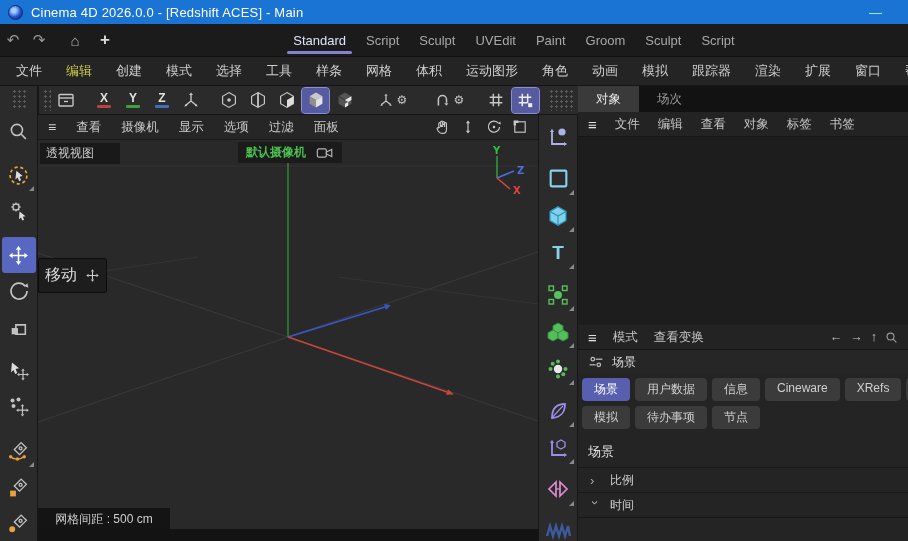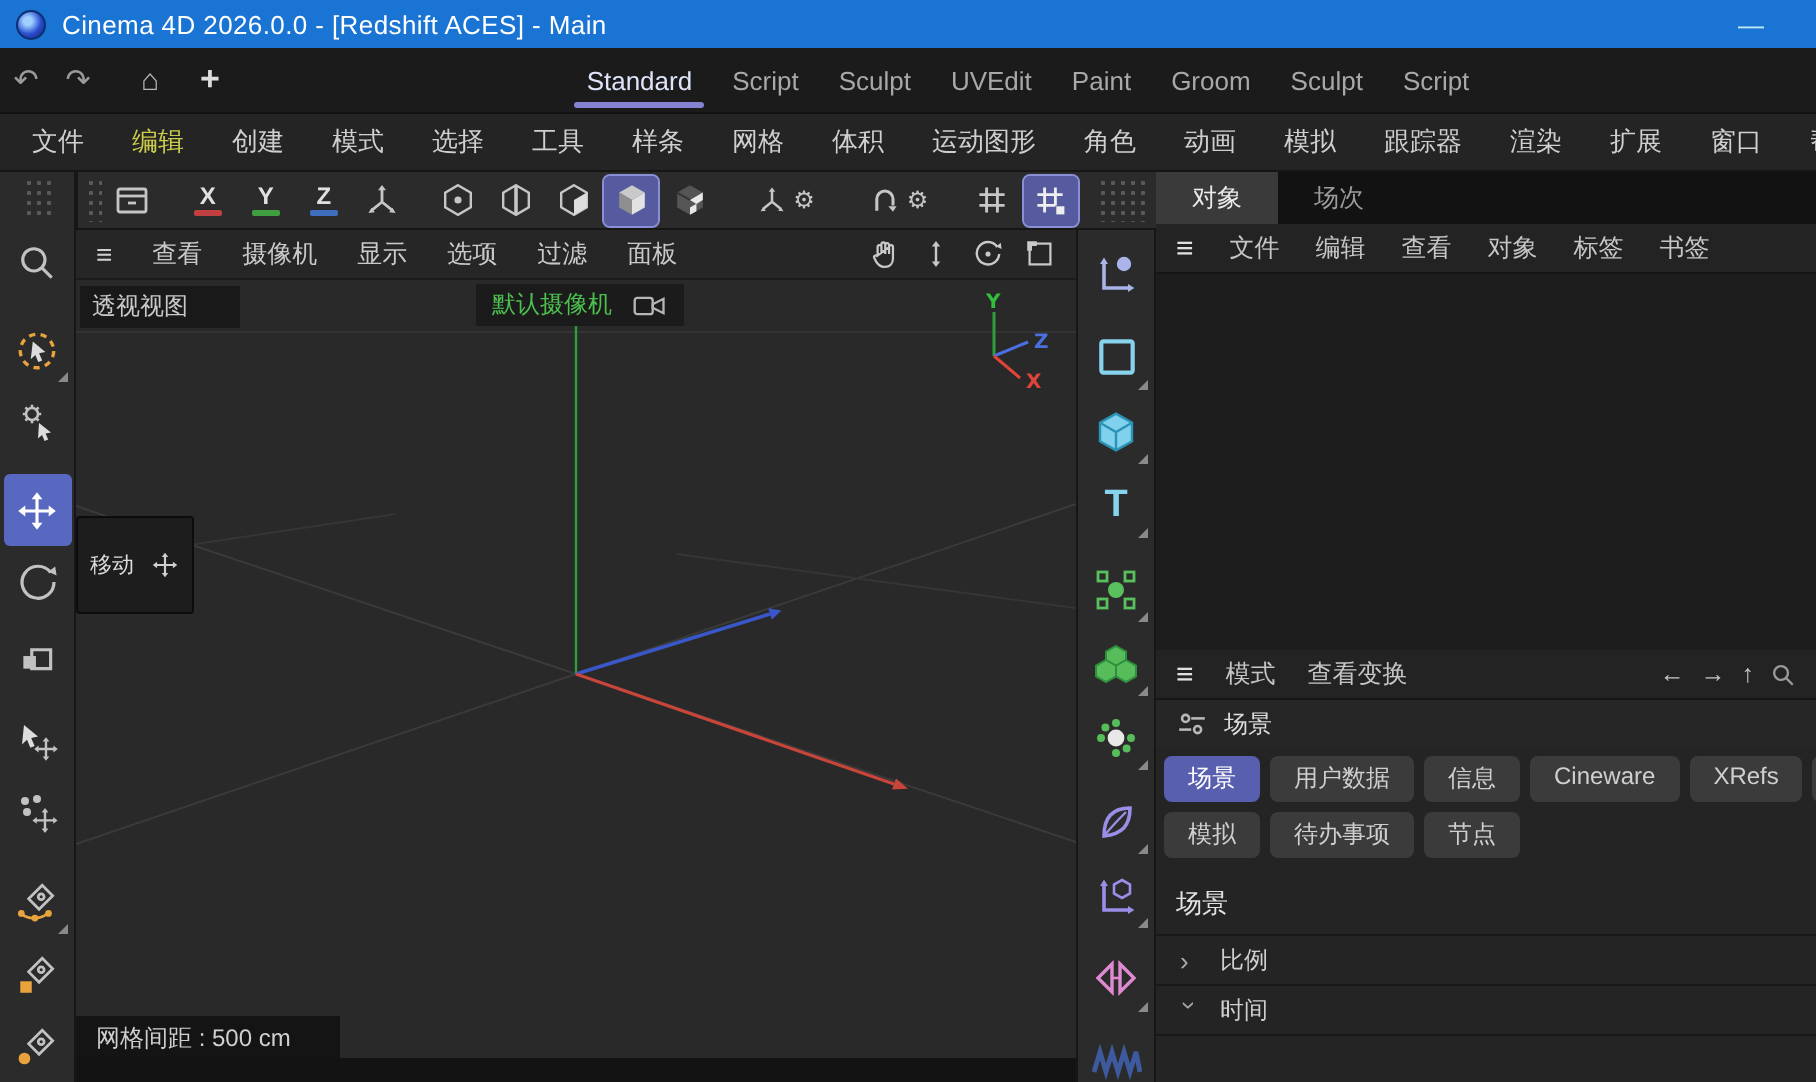--- a/index.html
+++ b/index.html
@@ -52,25 +52,25 @@
   .flyout::after { content:""; position:absolute; right:2px; bottom:2px; border-left:5px solid transparent; border-bottom:5px solid #8a8a8a; }
 
   
   .vp { left:38px; top:115px; width:500px; height:415px; background:#292929; }
   .vpmenu { position:absolute; left:0; top:0; width:500px; height:25px; background:#262626; border-bottom:1px solid #1a1a1a; display:flex; align-items:center; gap:20px; padding:0 10px; }
   .vpmenu span { color:#c9c9c9; font-size:12.5px; }
   .vpicons { margin-left:auto; display:flex; gap:10px; color:#b8b8b8; align-items:center; }
   .canvas { position:absolute; left:0; top:25px; width:500px; height:368px; background:#292929; overflow:hidden; }
   .viewchip { position:absolute; left:2px; top:3px; background:#191919; color:#c9c9c9; padding:2px 26px 2px 6px; font-size:12px; }
   .camchip { position:absolute; left:40%; top:2px; background:#1b1b1b; padding:2px 8px; display:flex; align-items:center; gap:10px; }
-  .camchip b { color:var(--c-camera_green,#4cbf4f); font-weight:normal; font-size:12px; }
-  .tooltip { position:absolute; left:0px; top:118px; background:#1d1d1d; border:1px solid #0c0c0c; border-radius:2px; padding:16px 6px; display:flex; align-items:center; gap:8px; color:#dcdcdc; font-size:11px; }
+  .camchip b { color:var(--c-camera_green,#4cbf4f); font-weight:bold; font-size:12px; }
+  .tooltip { position:absolute; left:0px; top:118px; background:#1d1d1d; border:1px solid #0c0c0c; border-radius:2px; padding:6px 6px; display:flex; align-items:center; gap:8px; color:#dcdcdc; font-size:16px; }
   .vpstatus { position:absolute; left:0; top:393px; width:500px; height:21px; display:flex; justify-content:space-between; }
   .chipL { background:#141414; color:#cfcfcf; padding:3px 10px; width:138px; font-size:12px; }
-  .chipR { background:#141414; color:#cfcfcf; padding:3px 10px; width:132px; font-size:12px; text-align:left; }
+  .chipR { background:#141414; color:#cfcfcf; padding:3px 10px; width:132px; font-size:12px; text-align:center; }
   .understrip { left:38px; top:529px; width:500px; height:12px; background:#131313; }
 
   
   .mbar { left:538px; top:115px; width:40px; height:426px; background:#2b2b2b; border-left:1px solid #161616; border-right:1px solid #161616; display:flex; flex-direction:column; align-items:center; }
   .mbtn { width:36px; height:37px; display:flex; align-items:center; justify-content:center; border-radius:3px; flex:0 0 auto; position:relative; }
   .mgap { height:5px; flex:0 0 auto; }
   .cy { color:var(--c-icon_cyan,#87d3ee); } .gr { color:var(--c-icon_green,#58c05c); }
   .pu { color:var(--c-icon_purple,#9a8fe8); } .pk { color:var(--c-icon_pink,#e08ad2); }
   .lv { color:#aab4e8; }
   .bigT { font-size:19px; font-weight:bold; }

